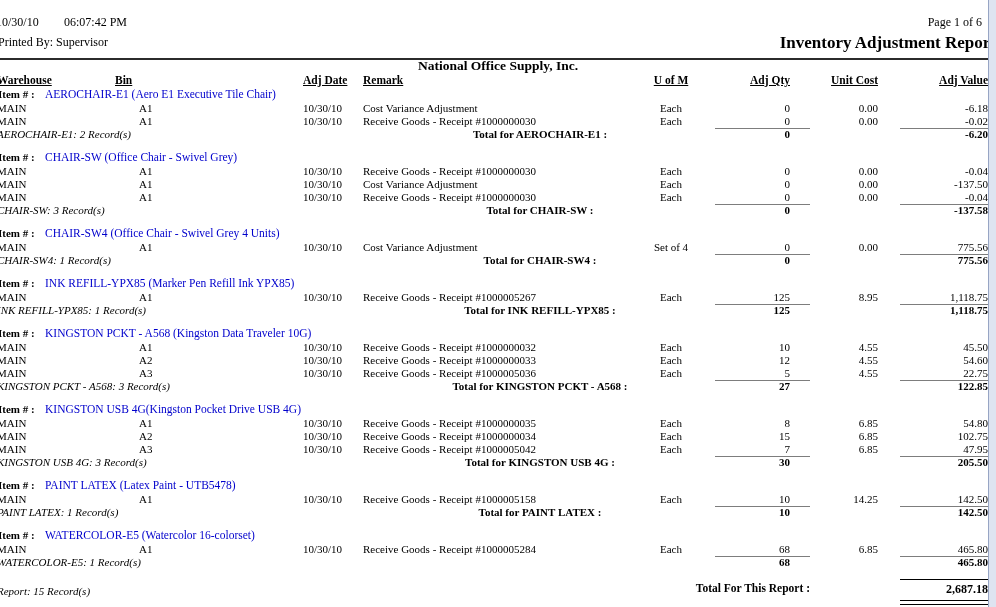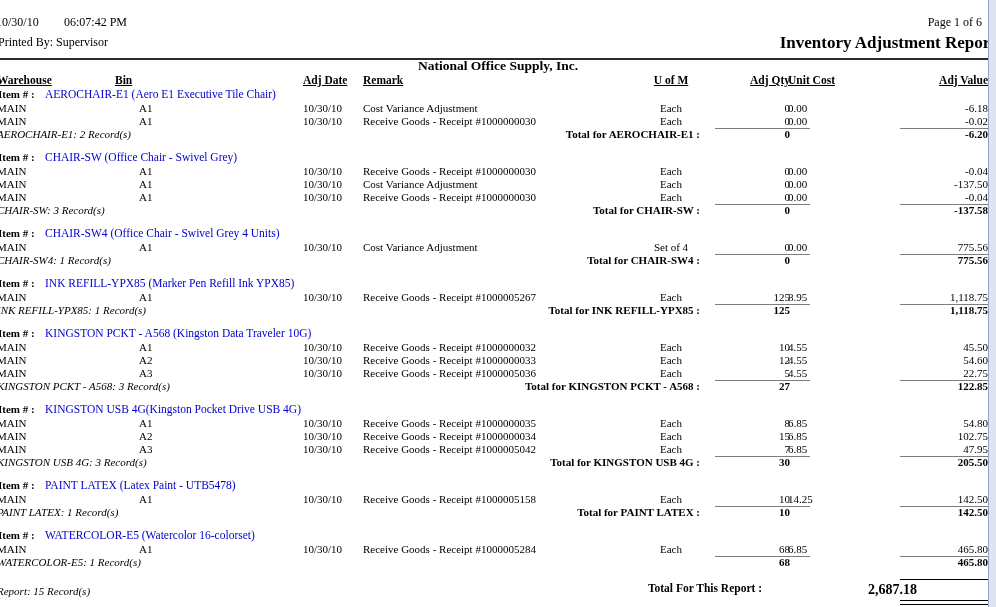--- a/index.html
+++ b/index.html
@@ -23,41 +23,41 @@
   .total-line{height:14px;}
   .cell{position:absolute;top:0;font-size:11px;line-height:13px;white-space:nowrap;}
   .bold{font-weight:bold;}
   .c-wh{left:-3px;}
   .c-bin{left:139px;}
   .c-binhead{left:115px;}
   .c-date{left:303px;}
   .c-remark{left:363px;}
   .c-uom{left:635px;width:72px;text-align:center;}
   .c-qty{left:700px;width:90px;text-align:right;}
-  .c-cost{left:788px;width:90px;text-align:left;}
+  .c-cost{left:788px;width:90px;text-align:right;}
   .c-val{left:868px;width:120px;text-align:right;}
   .c-itemlabel{left:-2px;font-weight:bold;}
   .c-itemname{left:45px;font-size:11.5px;color:#0000cc;}
   .c-count{left:-3px;font-style:italic;}
-  .c-total-label{left:400px;width:300px;text-align:right;font-weight:bold;}
+  .c-total-label{left:390px;width:300px;text-align:center;font-weight:bold;}
   .sep{position:absolute;top:0;height:0;border-top:1px solid #7d7d7d;}
   .sep-qty{left:715px;width:95px;}
   .sep-val{left:900px;width:92px;}
   
   .colhead{position:absolute;left:0;top:74px;width:996px;height:15px;}
   .colhead .cell{font-weight:bold;text-decoration:underline;font-size:11.5px;}
   
   #report-body{position:absolute;left:0;top:88px;width:996px;}
   .group{margin-bottom:9px;}
   
   .footer{position:absolute;left:0;top:576px;width:870px;height:31px;}
   .f-line-top{position:absolute;left:900px;width:92px;top:3px;border-top:1px solid #000;}
   .f-count{left:-3px;top:9px;font-size:11px;font-style:italic;position:absolute;white-space:nowrap;}
-  .f-label{position:absolute;left:600px;width:210px;top:6px;text-align:center;font-size:11.5px;font-weight:bold;white-space:nowrap;}
-  .f-value{position:absolute;left:868px;width:120px;top:6px;text-align:left;font-size:14px;font-weight:bold;}
+  .f-label{position:absolute;left:600px;width:210px;top:6px;text-align:right;font-size:11.5px;font-weight:bold;white-space:nowrap;}
+  .f-value{position:absolute;left:868px;width:120px;top:6px;text-align:right;font-size:12px;font-weight:bold;}
   .f-dbl{position:absolute;left:900px;width:92px;top:24px;height:3px;border-top:1px solid #000;border-bottom:1px solid #000;}
   
   .scroll-strip{position:absolute;right:0;top:0;bottom:0;width:7px;background:#dee4f1;border-left:1px solid #97a5c4;}
 </style>
 </head>
 <body>
 
 <div class="page">
 
   <span class="abs hdr-date">10/30/10</span>

